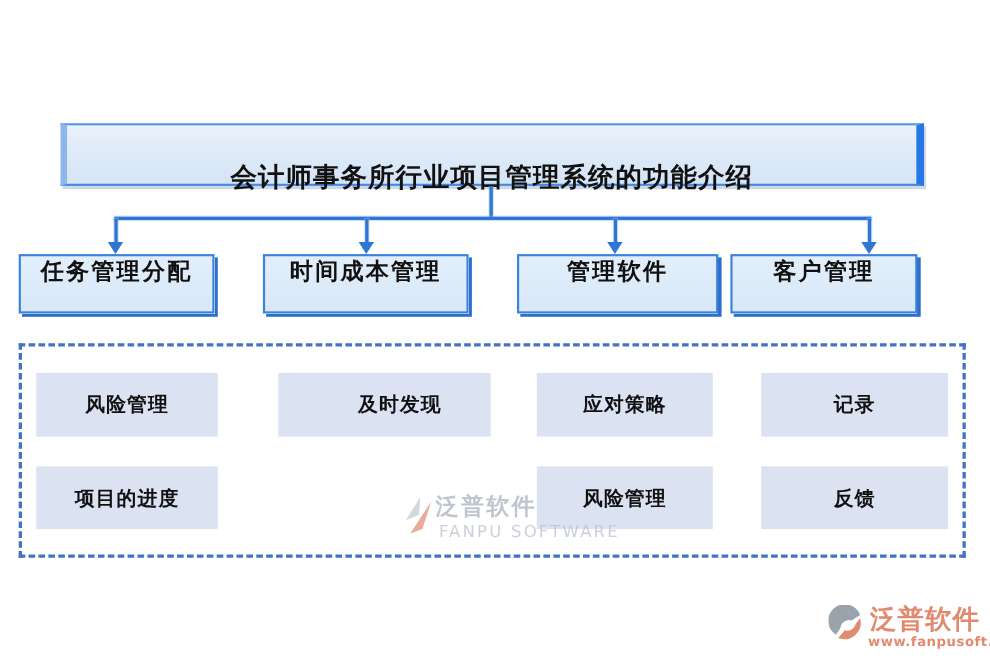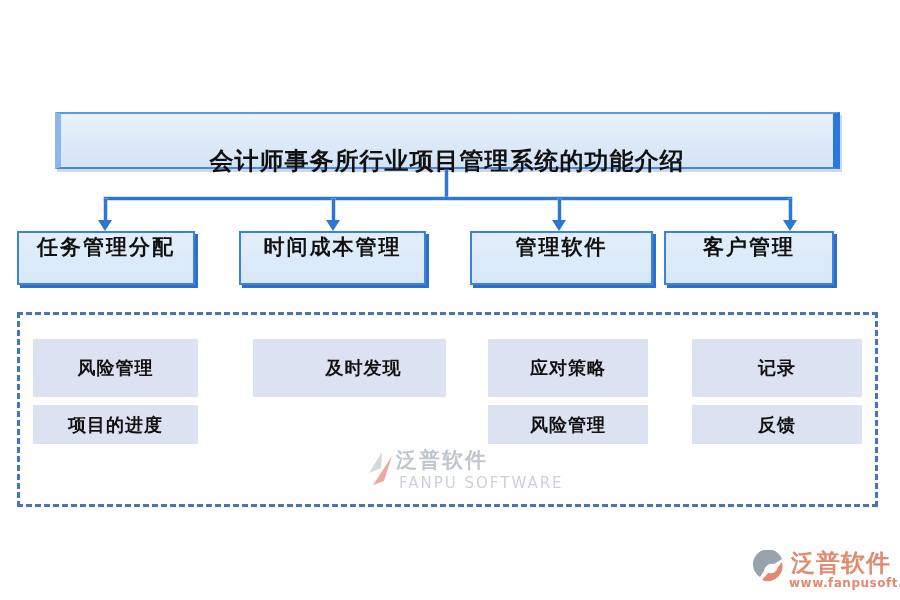--- a/index.html
+++ b/index.html
@@ -53,21 +53,21 @@
     border:3px dashed #4472c4;background:transparent;
   }
   .detail-box{
     position:absolute;background:#dbe2f2;
     display:flex;align-items:center;justify-content:center;
   }
   .detail-box .detail-text{
     font-size:18px;font-weight:bold;color:#111111;letter-spacing:1px;white-space:nowrap;
   }
   .row1{top:339px;height:58px;}
-  .row2{top:405px;height:39px;}
+  .row2{top:424px;height:57px;}
   .col1{left:33px;width:165px;}
   .col2{left:253px;width:165px;padding-left:28px;}
   .col3{left:488px;width:160px;}
   .col4{left:692px;width:170px;}
 
   
   .watermark-center{
     position:absolute;left:368px;top:444px;width:130px;height:48px;
     opacity:0.85;pointer-events:none;
   }

